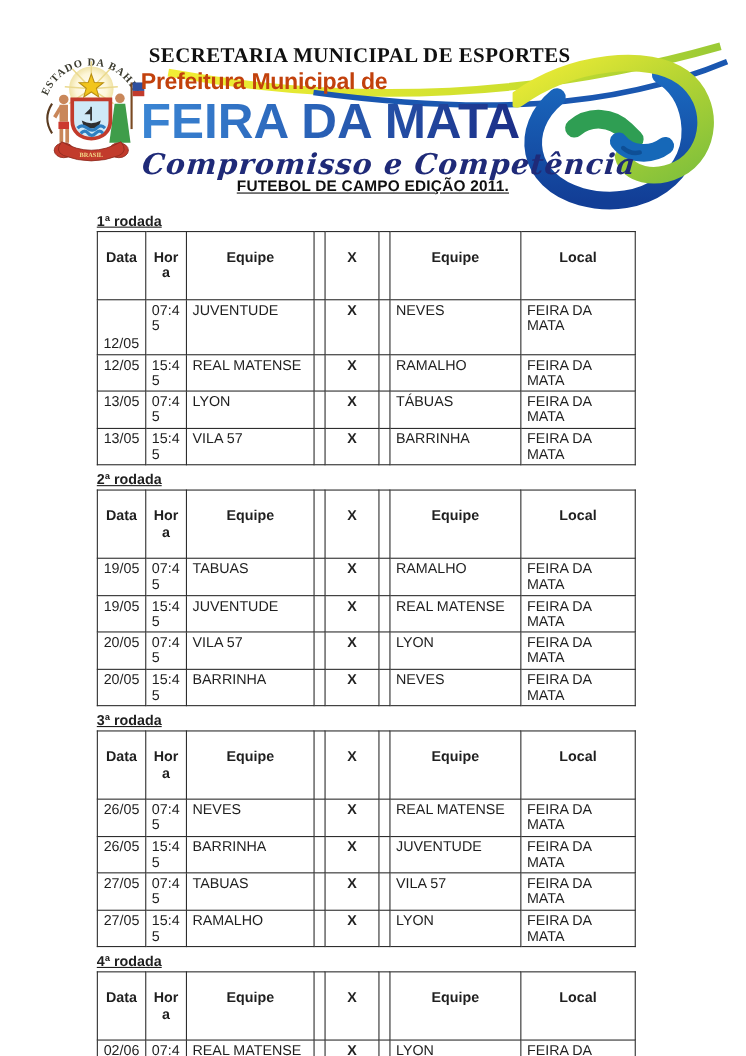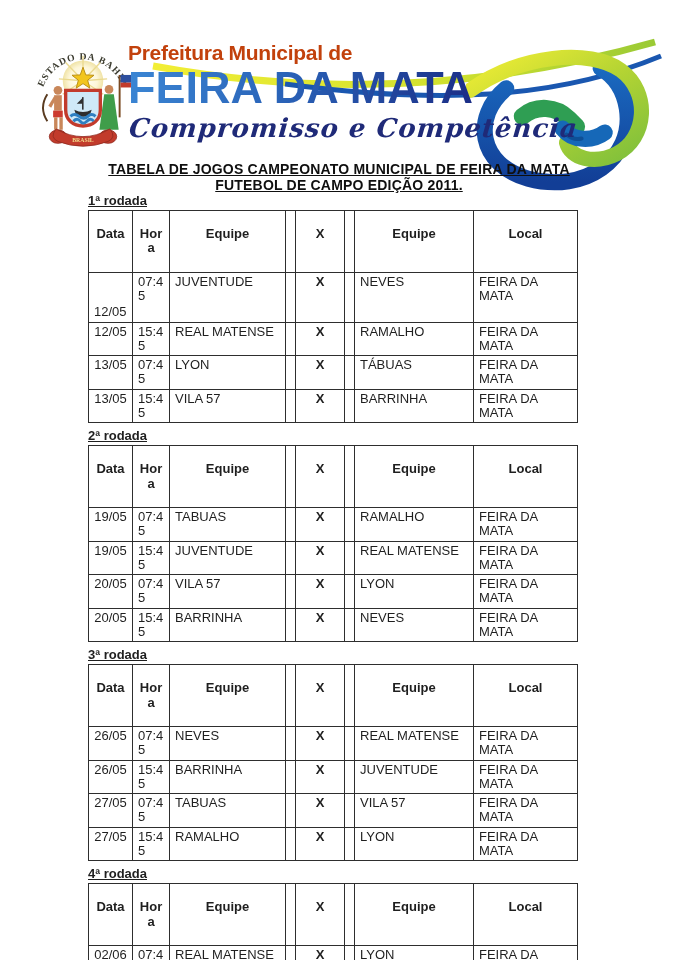--- a/index.html
+++ b/index.html
@@ -154,27 +154,27 @@
     <path d="M40,42 C6,70 12,118 62,132 C118,147 168,112 160,62 C157,44 148,30 134,22" stroke="url(#gBL)" stroke-width="16" fill="none" stroke-linecap="round"></path>
     <path d="M4,44 C54,8 124,2 154,24 C184,46 180,92 150,107 C128,118 104,112 100,96" stroke="url(#gYG)" stroke-width="15" fill="none" stroke-linecap="round"></path>
     <g>
       <path d="M56,70 C70,58 90,60 102,72 L110,80" stroke="#2f9e53" stroke-width="17" fill="none" stroke-linecap="round"></path>
       <path d="M138,86 C126,95 106,95 96,82" stroke="#1668b8" stroke-width="16" fill="none" stroke-linecap="round"></path>
       <path d="M100,88 q7,6 15,4" stroke="#0e4f96" stroke-width="4" fill="none" stroke-linecap="round"></path>
     </g>
   </svg>
 
   <div class="head-text">
+    <div class="secretaria">SECRETARIA MUNICIPAL DE ESPORTES</div>
     <div class="prefeitura">Prefeitura Municipal de</div>
     <div class="city">FEIRA DA MATA</div>
     <div class="slogan">Compromisso e Competência</div>
   </div>
 
   <div class="doc-title">
-    <div>TABELA DE JOGOS CAMPEONATO MUNICIPAL DE FEIRA DA MATA</div>
     <div>FUTEBOL DE CAMPO EDIÇÃO 2011.</div>
   </div>
 
   <div class="rounds">
 
     <div class="round">
       <div class="round-label">1ª rodada</div>
       <table class="fix">
         <colgroup>
             <col class="w-data">

